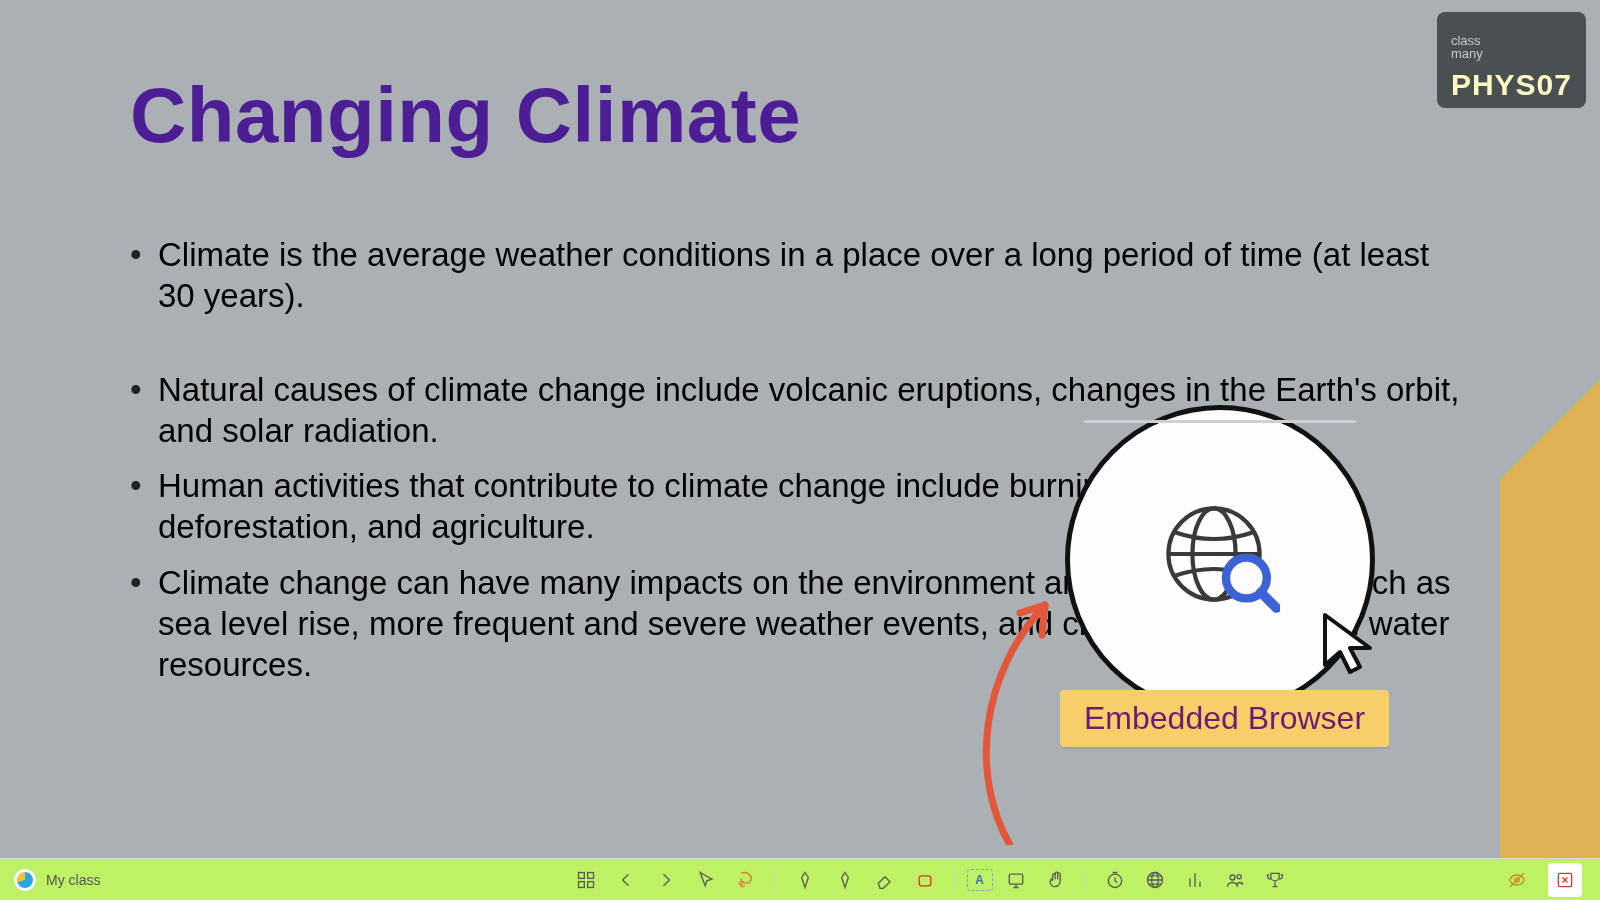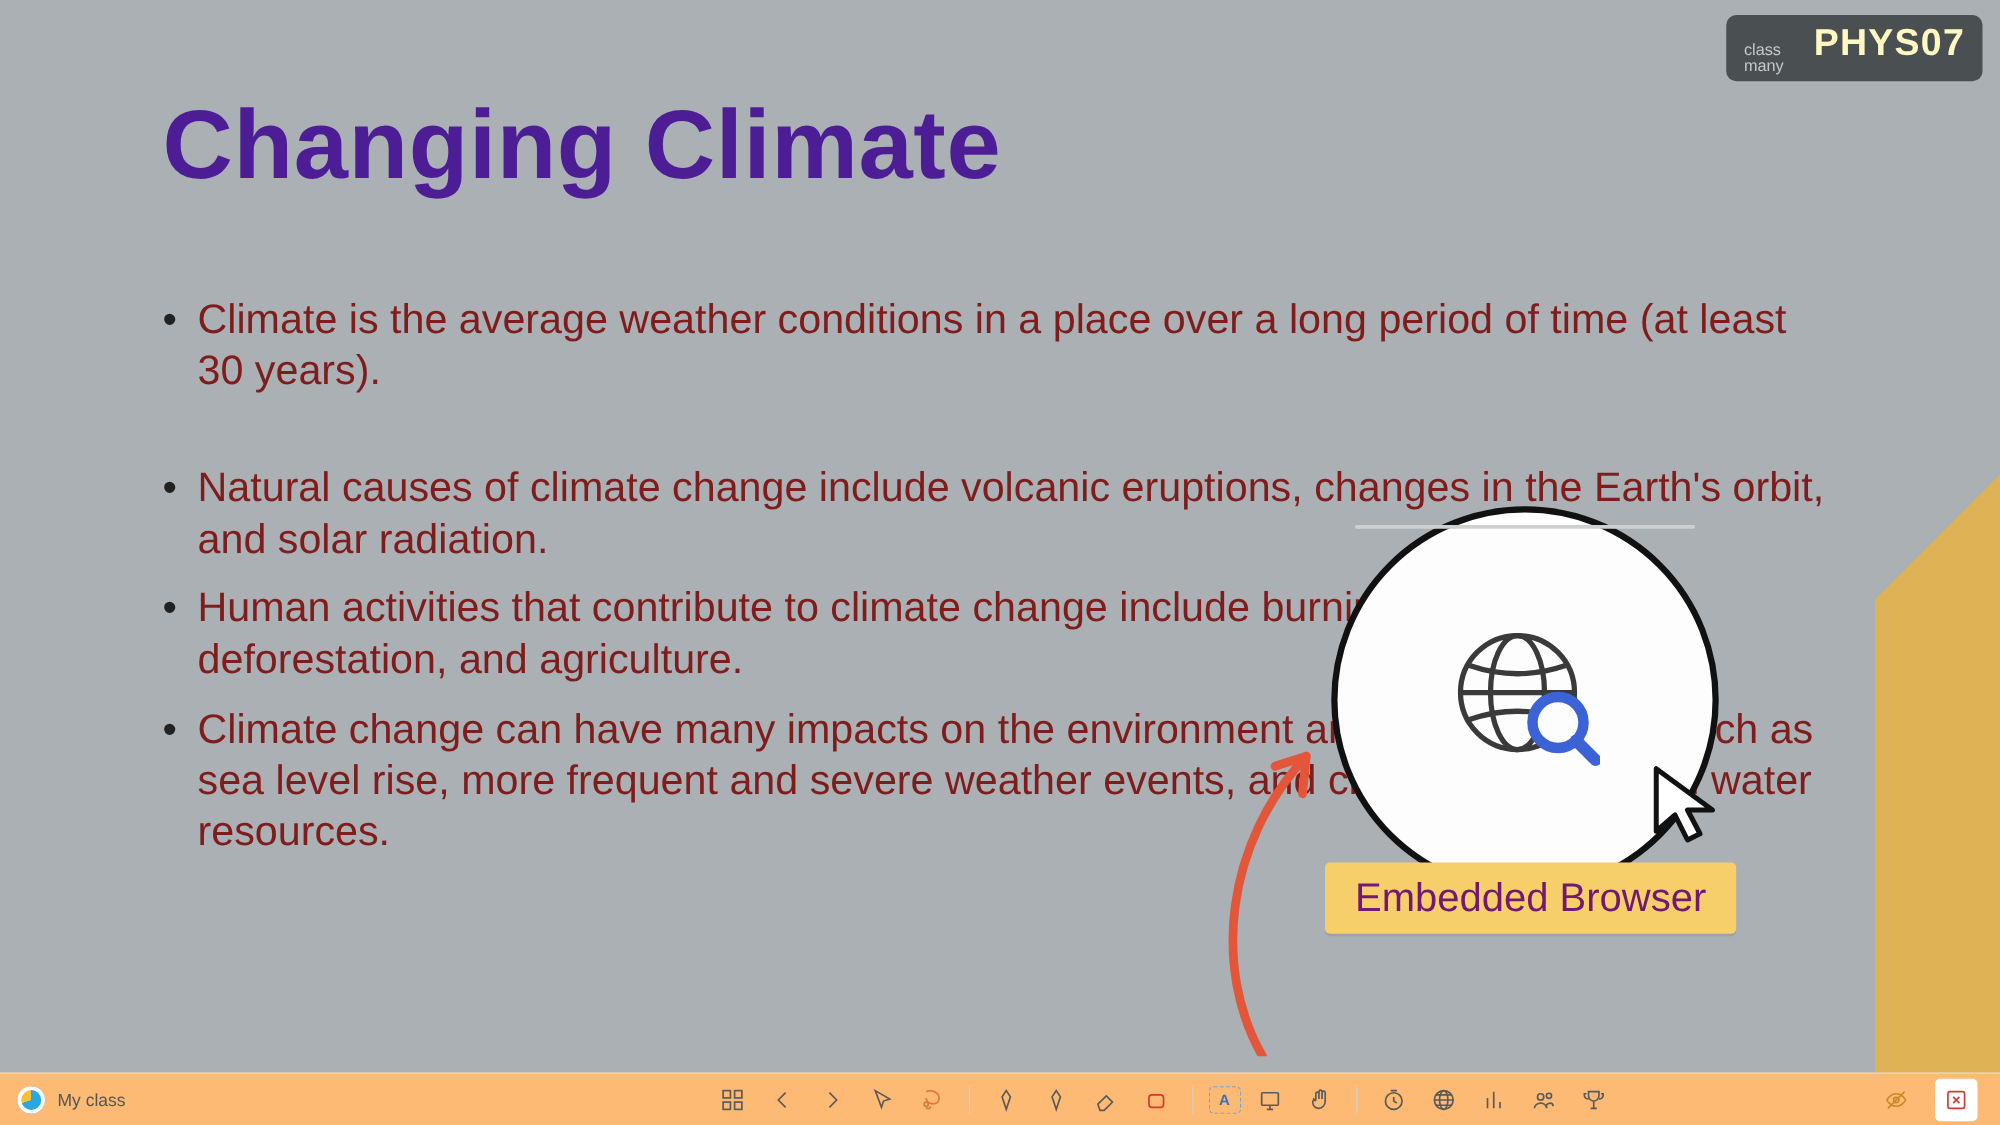--- a/index.html
+++ b/index.html
@@ -21,44 +21,45 @@
     letter-spacing: 0.5px;
     color: #4c1d95;
     font-family: "Futura", "Arial Black", Arial, sans-serif;
     margin-bottom: 73px;
   }
   ul.bullets { list-style: none; }
   ul.bullets li {
     position: relative;
     font-size: 33px;
     line-height: 1.25;
-    color: #7f1d1d;
+    color: #000000;
     padding-left: 28px;
     margin-bottom: 14px;
     font-weight: 400;
   }
   ul.bullets li::before {
     content: "•";
     position: absolute;
     left: 0;
     top: 0;
     font-size: 33px;
     color: #222;
   }
   .gap { height: 38px; }
   .u { text-decoration: underline; text-underline-offset: 3px; }
 
   
   .class-code {
     position: absolute; top: 12px; right: 14px;
     background: #4a4f52;
     border-radius: 8px;
-    padding: 6px 14px 6px 14px;
-    display: flex; align-items: baseline; gap: 24px;
+    padding: 22px 14px 6px 14px;
+    display: flex; align-items: baseline; gap: 8px;
     color: #ddd;
+    flex-direction: column;
   }
   .class-code .lbl { font-size: 13px; line-height: 1; opacity: 0.85; display:flex; flex-direction:column; }
   .class-code .code { font-size: 30px; font-weight: 700; color: #fef9c3; letter-spacing: 1px; }
 
   
   .bubble {
     position: absolute;
     left: 1065px; top: 405px;
     width: 310px; height: 310px;
     border-radius: 50%;
@@ -100,21 +101,21 @@
     position: absolute;
     left: 950px; top: 595px;
     width: 120px; height: 250px;
     pointer-events: none;
   }
   .arrow svg { width:100%; height:100%; display:block; }
 
   
   .toolbar {
     position: absolute; left:0; bottom:0; width:1600px; height:42px;
-    background: #fdba74;
+    background: #bef264;
     border-top: 1px solid #dadada;
     display:flex; align-items:center;
     z-index: 20;
   }
   .toolbar .left { display:flex; align-items:center; gap:10px; padding-left:14px; width: 380px;}
   .toolbar .left .logo {
     width: 22px; height: 22px; border-radius: 50%;
     background: conic-gradient(#29a7e0 0 70%, #f0c23c 70% 100%);
     box-shadow: inset 0 0 0 3px #fff;
   }

